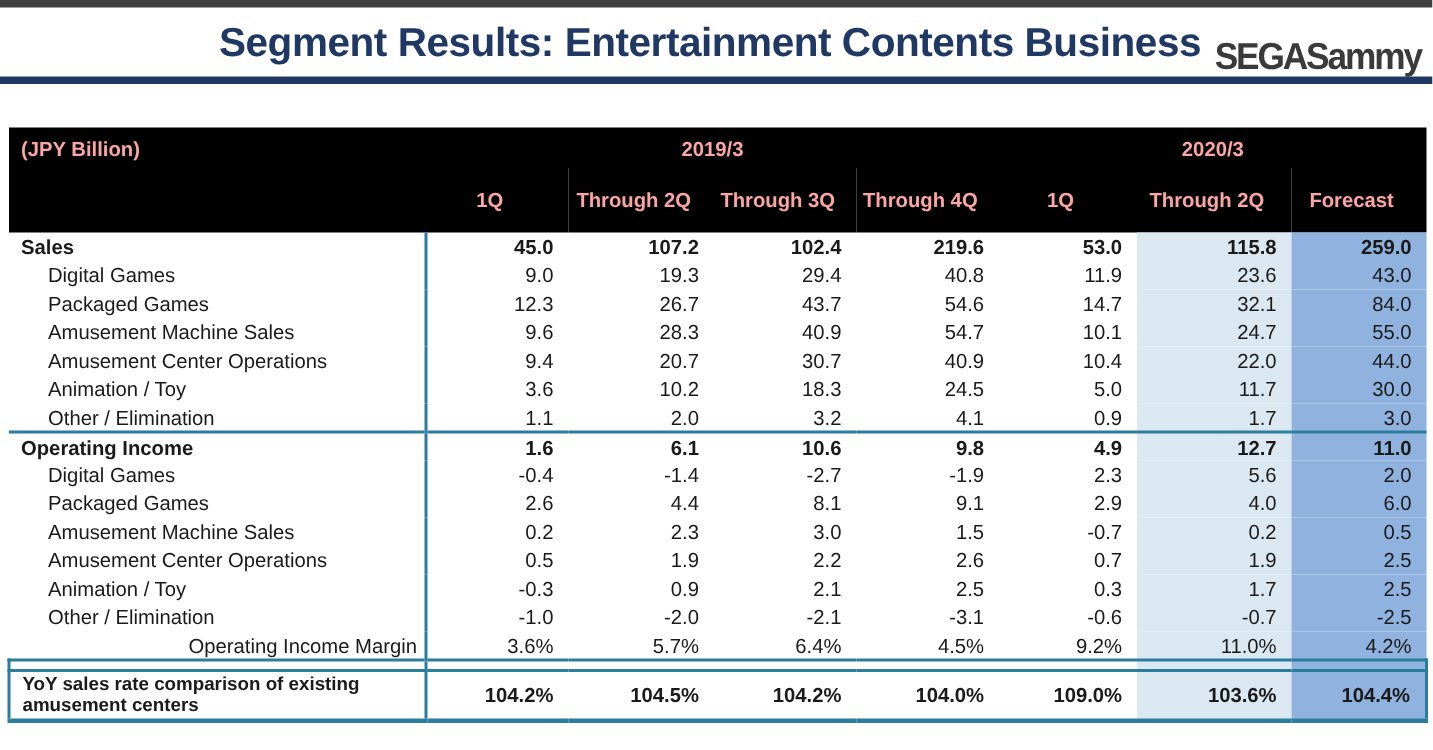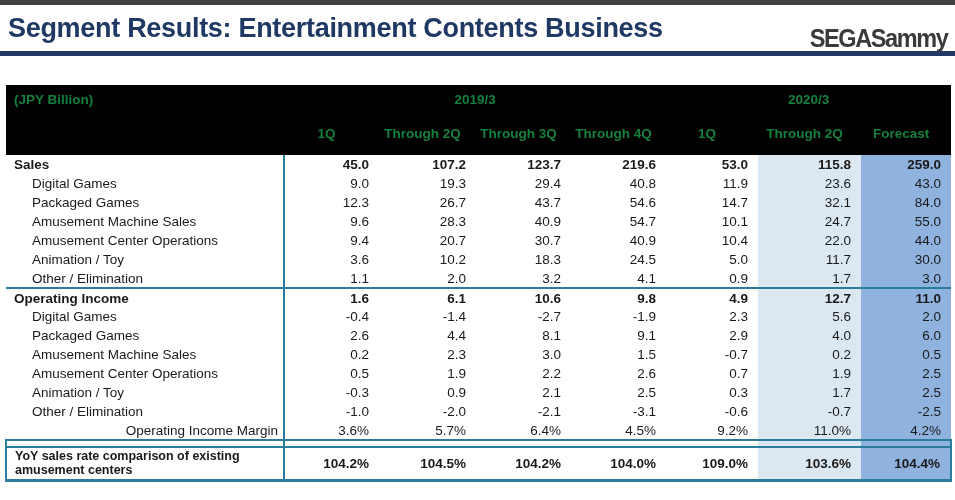--- a/index.html
+++ b/index.html
@@ -5,21 +5,21 @@
   html, body { margin:0; padding:0; }
   body {
     width:955px; height:500px; background:#ffffff;
     font-family:"Liberation Sans", sans-serif;
     overflow:hidden;
     --teal:#2a7d9c; --navy:#1f3864; --hl-light:#dbe8f2; --hl-strong:#8fb2de;
   }
   .top-bar { height:5px; background:#404040; }
   .title-row {
     height:46px; display:flex; align-items:center;
-    justify-content:space-between; padding:0 8px 0 8px;
+    justify-content:flex-end; padding:0 8px 0 8px;
   }
   .page-title {
     margin:0; font-size:27px; font-weight:600; color:var(--navy);
     letter-spacing:-0.3px; white-space:nowrap;
   }
   .logo { display:flex; flex-direction:row; align-items:stretch; margin-top:20px; }
   .logo-text {
     font-size:25px; font-weight:700; color:#3a3a3a; letter-spacing:-1.5px;
     line-height:1; transform:scaleX(0.94); transform-origin:right center;
   }
@@ -29,21 +29,21 @@
   .title-rule { height:5px; background:var(--navy); }
 
   table.results {
     border-collapse:collapse; table-layout:fixed;
     width:945px; margin:29px 5px 0 5px;
   }
   col.c-label{width:278px;} col.c1{width:95px;} col.c2{width:97px;}
   col.c3{width:95px;} col.c4{width:95px;} col.c5{width:92px;}
   col.c6{width:103px;} col.c7{width:90px;}
 
-  thead th { background:#000; color:#15803d; font-weight:bold; font-size:13.5px; }
+  thead th { background:#000; color:#fca5a5; font-weight:bold; font-size:13.5px; }
   tr.year-row th { height:23px; vertical-align:middle; padding-top:3px; }
   tr.year-row th.unit { text-align:left; padding-left:8px; }
   tr.col-row th { height:43px; text-align:center; vertical-align:middle;
     line-height:1.3; padding:0 10px 0 0; }
   tr.col-row th.blank { padding:0; }
 
   tbody tr { height:19px; }
   tbody td { font-size:13.5px; color:#1a1a1a; vertical-align:middle; }
   td.label { padding-left:8px; border-right:2.5px solid var(--teal); }
   td.value { text-align:right; padding-right:10px; }
@@ -109,21 +109,21 @@
       <th>1Q</th>
       <th>Through 2Q</th>
       <th>Forecast</th>
     </tr>
   </thead>
   <tbody id="table-body">
       <tr class="section">
         <td class="label">Sales</td>
         <td class="value">45.0</td>
         <td class="value">107.2</td>
-        <td class="value">123.7</td>
+        <td class="value">102.4</td>
         <td class="value">219.6</td>
         <td class="value">53.0</td>
         <td class="value hl-light">115.8</td>
         <td class="value hl-strong">259.0</td>
       </tr>
       <tr class="sub">
         <td class="label">Digital Games</td>
         <td class="value">9.0</td>
         <td class="value">19.3</td>
         <td class="value">29.4</td>

